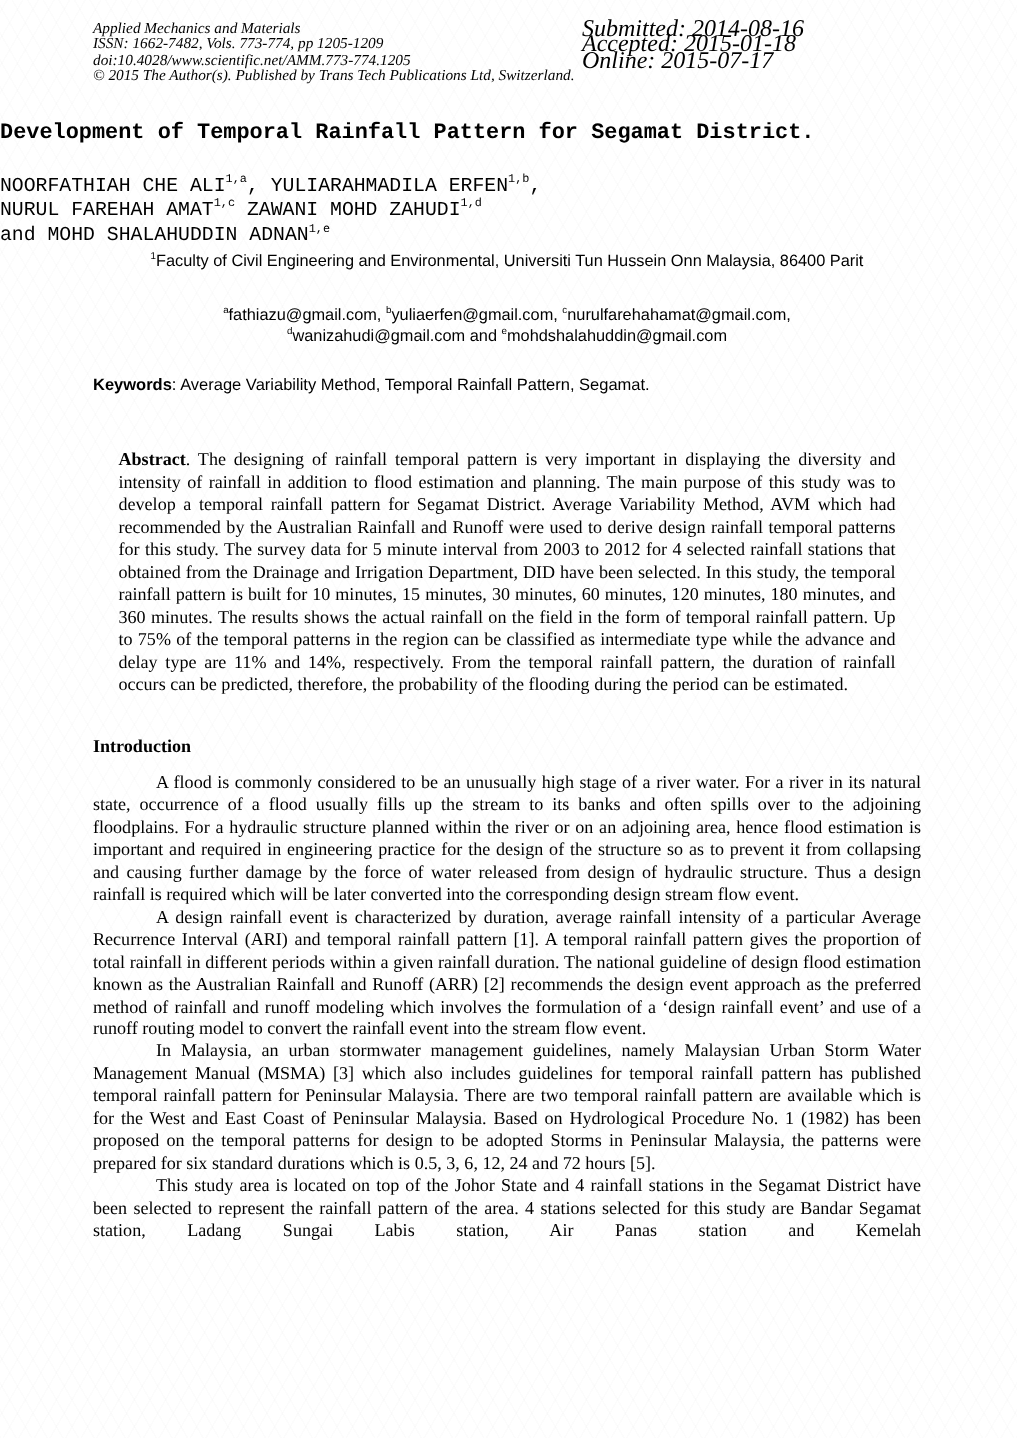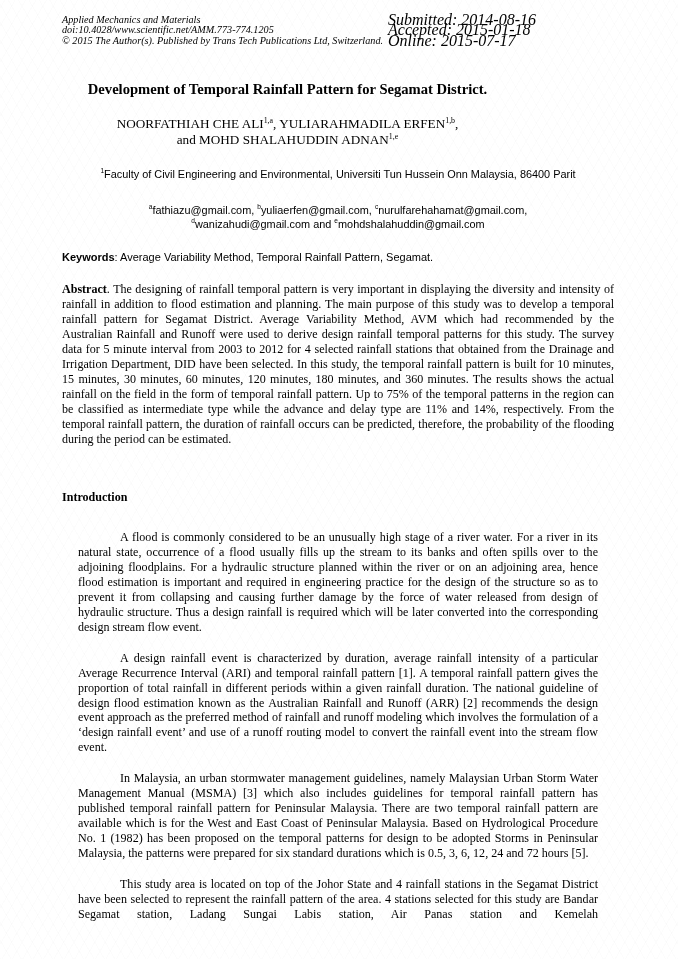--- a/index.html
+++ b/index.html
@@ -14,64 +14,68 @@
         repeating-linear-gradient(60deg, rgba(0,0,0,0.035) 0 1px, transparent 1px 9px),
         repeating-linear-gradient(-60deg, rgba(0,0,0,0.035) 0 1px, transparent 1px 9px);
     }
     .header-left {
       position: absolute; left: 62px; top: 15px;
       font-family: "Liberation Serif", serif; font-style: italic;
       font-size: 10.2px; line-height: 10.4px; white-space: nowrap;
     }
     .header-right-wrap { position: absolute; left: 388px; width: 216px; top: 15px; text-align: left;
       font-family: "Liberation Serif", serif; font-style: italic; font-size: 16px; line-height: 10.4px; }
-    .title-block { position: absolute; left: 0; width: 575px; top: 80px; text-align: center;
-      font-family: Liberation Serif, serif; }
+    .title-block { position: absolute; left: 0; width: 575px; top: 80px; 
+      font-family: Liberation Mono, monospace; }
     .title { font-weight: bold; font-size: 14.6px; line-height: 18px; }
     .authors { font-size: 13.2px; line-height: 16.4px; margin-top: 18px; }
     sup { font-size: 0.6em; vertical-align: super; line-height: 0; }
     .affil { position: absolute; left: 58px; width: 560px; top: 168px; text-align: center;
       font-family: "Liberation Sans", sans-serif; font-size: 10.9px; line-height: 13.6px; }
     .emails { position: absolute; left: 58px; width: 560px; top: 204px; text-align: center;
       font-family: "Liberation Sans", sans-serif; font-size: 10.9px; line-height: 13.6px; }
     .keywords { position: absolute; left: 62px; top: 251px; width: 560px;
       font-family: "Liberation Sans", sans-serif; font-size: 11px; line-height: 13.6px; }
     .keywords b { font-weight: bold; }
     .body-text { position: absolute; left: 62px; width: 552px;
       font-family: "Liberation Serif", serif; font-size: 12.05px; line-height: 14.95px;
       text-align: justify; }
     .abstract { top: 282px; }
     .intro-heading { position: absolute; left: 62px; top: 490px; font-weight: bold;
       font-family: "Liberation Serif", serif; font-size: 12.05px; }
     .intro { top: 514px; }
-    .intro p { margin: 16px; text-indent: 42px; }
-    .abstract p { margin: 0; }
+    .intro p { margin: 0; text-indent: 42px; }
+    .abstract p { margin: 17px; }
   </style>
 </head>
 <body>
 
 <div class="watermark"></div>
 
 <div class="header-left">
   <div>Applied Mechanics and Materials</div>
+  <div>ISSN: 1662-7482, Vols. 773-774, pp 1205-1209</div>
   <div>doi:10.4028/www.scientific.net/AMM.773-774.1205</div>
   <div>© 2015 The Author(s). Published by Trans Tech Publications Ltd, Switzerland.</div>
 </div>
 
 <div class="header-right-wrap">
   <div>Submitted: 2014-08-16</div>
   <div>Accepted: 2015-01-18</div>
   <div>Online: 2015-07-17</div>
 </div>
 
 <div class="title-block">
   <div class="title">Development of Temporal Rainfall Pattern for Segamat District.</div>
   <div class="authors">
     <div>
       <span>NOORFATHIAH CHE ALI</span><sup>1,a</sup><span>, </span><span>YULIARAHMADILA ERFEN</span><sup>1,b</sup><span>,</span>
+    </div>
+    <div>
+      <span>NURUL FAREHAH AMAT</span><sup>1,c</sup>&nbsp;<span>ZAWANI MOHD ZAHUDI</span><sup>1,d</sup>
     </div>
     <div>
       <span>and MOHD SHALAHUDDIN ADNAN</span><sup>1,e</sup>
     </div>
   </div>
 </div>
 
 <div class="affil">
   <div><sup>1</sup><span>Faculty of Civil Engineering and Environmental, Universiti Tun Hussein Onn Malaysia, 86400 Parit</span></div>
 </div>

